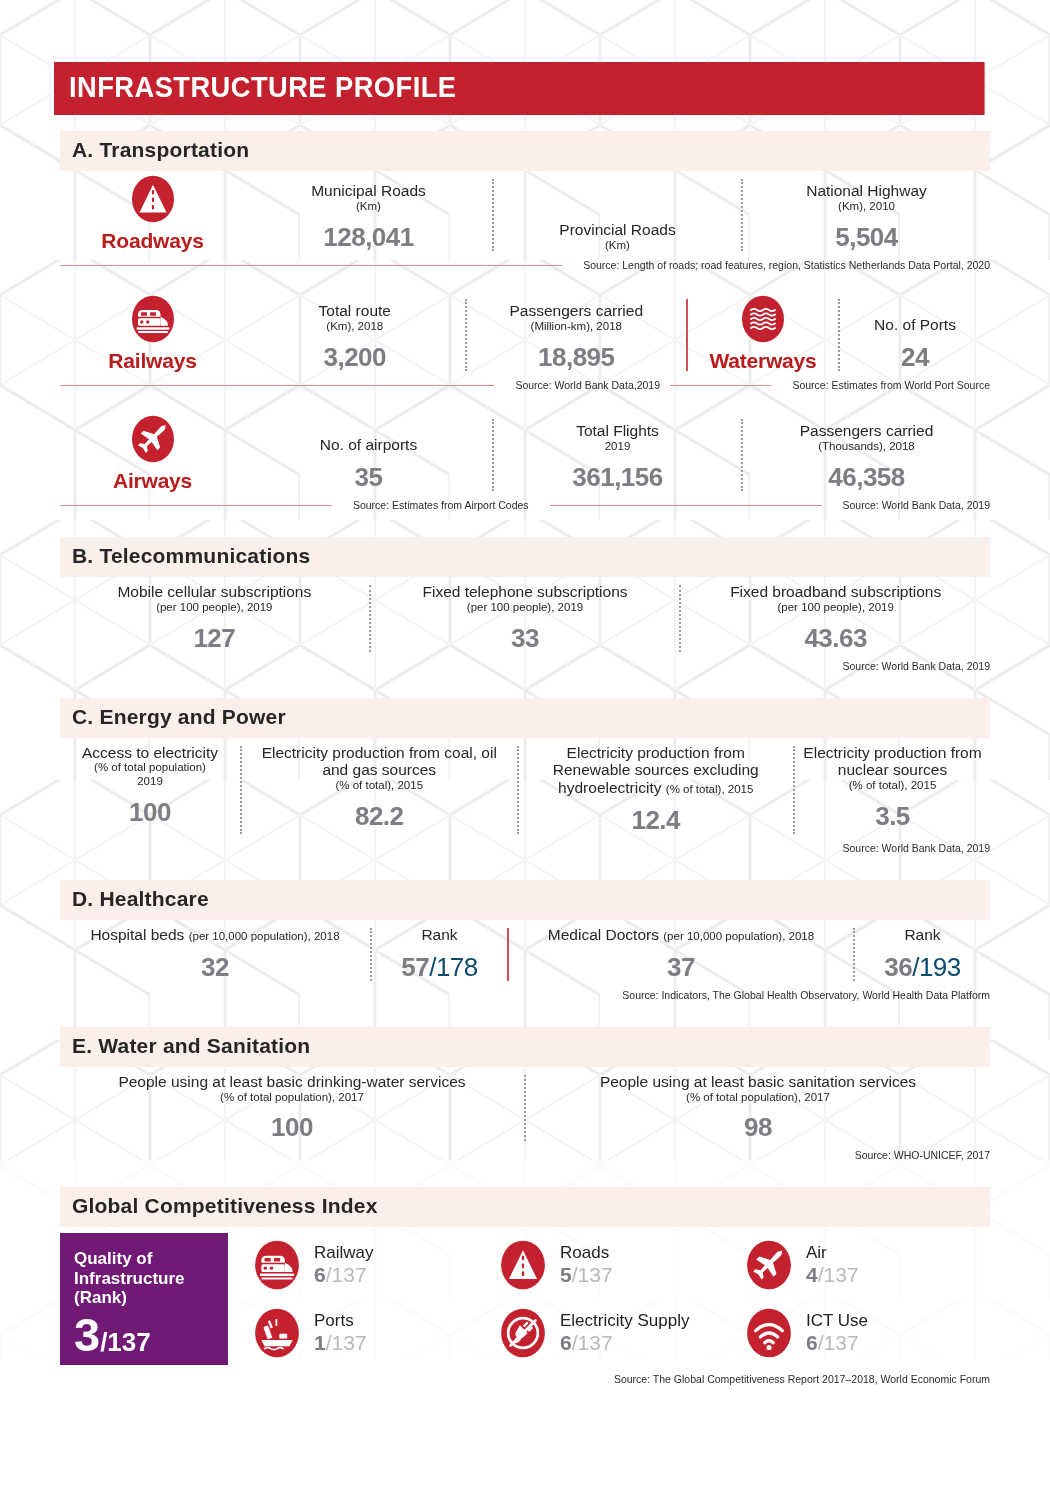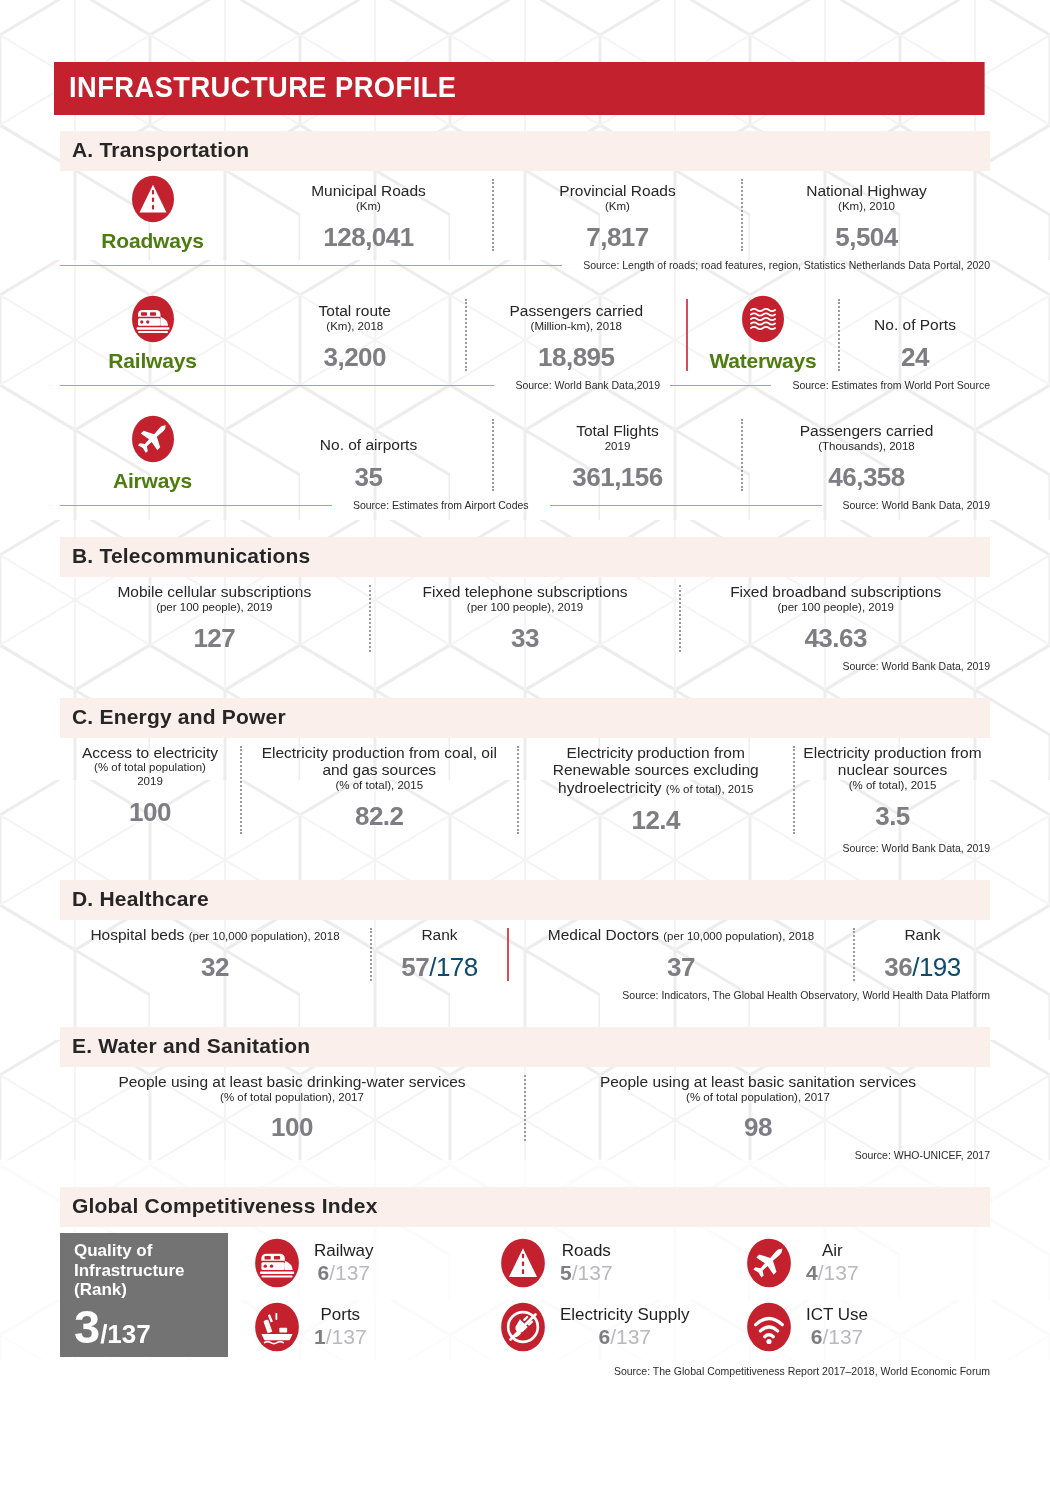--- a/index.html
+++ b/index.html
@@ -64,21 +64,21 @@
     padding-bottom: 4px;
   }
   .mode-icon {
     width: 48px; height: 56px;
     margin: 0 auto 2px auto;
     display: block;
   }
   .mode-label {
     font-size: 21px;
     font-weight: bold;
-    color: #4d7c0f;
+    color: #b91c1c;
     letter-spacing: -0.2px;
   }
 
   .stat {
     flex: 1 1 0;
     text-align: center;
     padding: 6px 8px 4px 8px;
     position: relative;
   }
   .stat .lbl {
@@ -127,42 +127,42 @@
     color: #2b2b2b;
     white-space: nowrap;
   }
   .srcline.right { justify-content: flex-end; }
 
   
   .gci-body { display: flex; gap: 0; margin-top: 6px; }
   .gci-box {
     width: 168px;
     flex: 0 0 168px;
-    background: #737373;
+    background: #701a75;
     color: #fff;
-    padding: 8px 12px 8px 14px;
+    padding: 16px 12px 8px 14px;
   }
   .gci-box .ttl {
     font-size: 17px; font-weight: bold; line-height: 1.12;
   }
   .gci-box .rank {
     font-size: 47px; font-weight: bold; line-height: 0.95; margin-top: 6px;
   }
   .gci-box .rank .den { font-size: 26px; }
 
   .gci-grid {
     flex: 1 1 auto;
     display: grid;
     grid-template-columns: repeat(3, 1fr);
     grid-auto-rows: 1fr;
     row-gap: 4px;
     padding-left: 24px;
     align-content: center;
   }
-  .gci-item { display: flex; align-items: center; gap: 12px; text-align: center; }
+  .gci-item { display: flex; align-items: center; gap: 12px; }
   .gci-item .ic { width: 50px; height: 56px; flex: 0 0 50px; }
   .gci-item .tx .name { font-size: 17px; color: #1f1f1f; line-height: 1.1; }
   .gci-item .tx .sc {
     font-size: 21px; font-weight: bold; color: #7D7D83; line-height: 1.15;
   }
   .gci-item .tx .sc .den { color: #B9B9BD; font-weight: normal; }
   .sp16 { height: 16px; }
   .sp20 { height: 20px; }
   .sp26 { height: 26px; }
 </style>
@@ -293,21 +293,20 @@
       </div>
       <div class="stat">
         <div class="lbl">Municipal Roads</div>
         <span class="sub">(Km)</span>
         <div class="val">128,041</div>
       </div>
       <div class="dotdiv"></div>
       <div class="stat">
         <div class="lbl">Provincial Roads</div>
         <span class="sub">(Km)</span>
-        <div class="val">7,817</div>
       </div>
       <div class="dotdiv"></div>
       <div class="stat">
         <div class="lbl">National Highway</div>
         <span class="sub">(Km), 2010</span>
         <div class="val">5,504</div>
       </div>
     </div>
     <div class="srcline">
       <span class="rule"></span>

